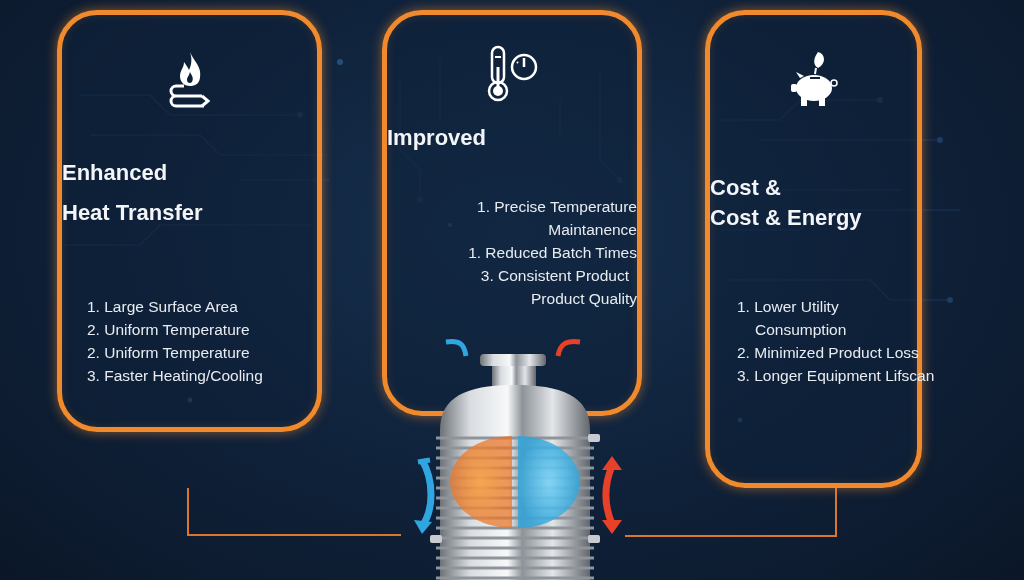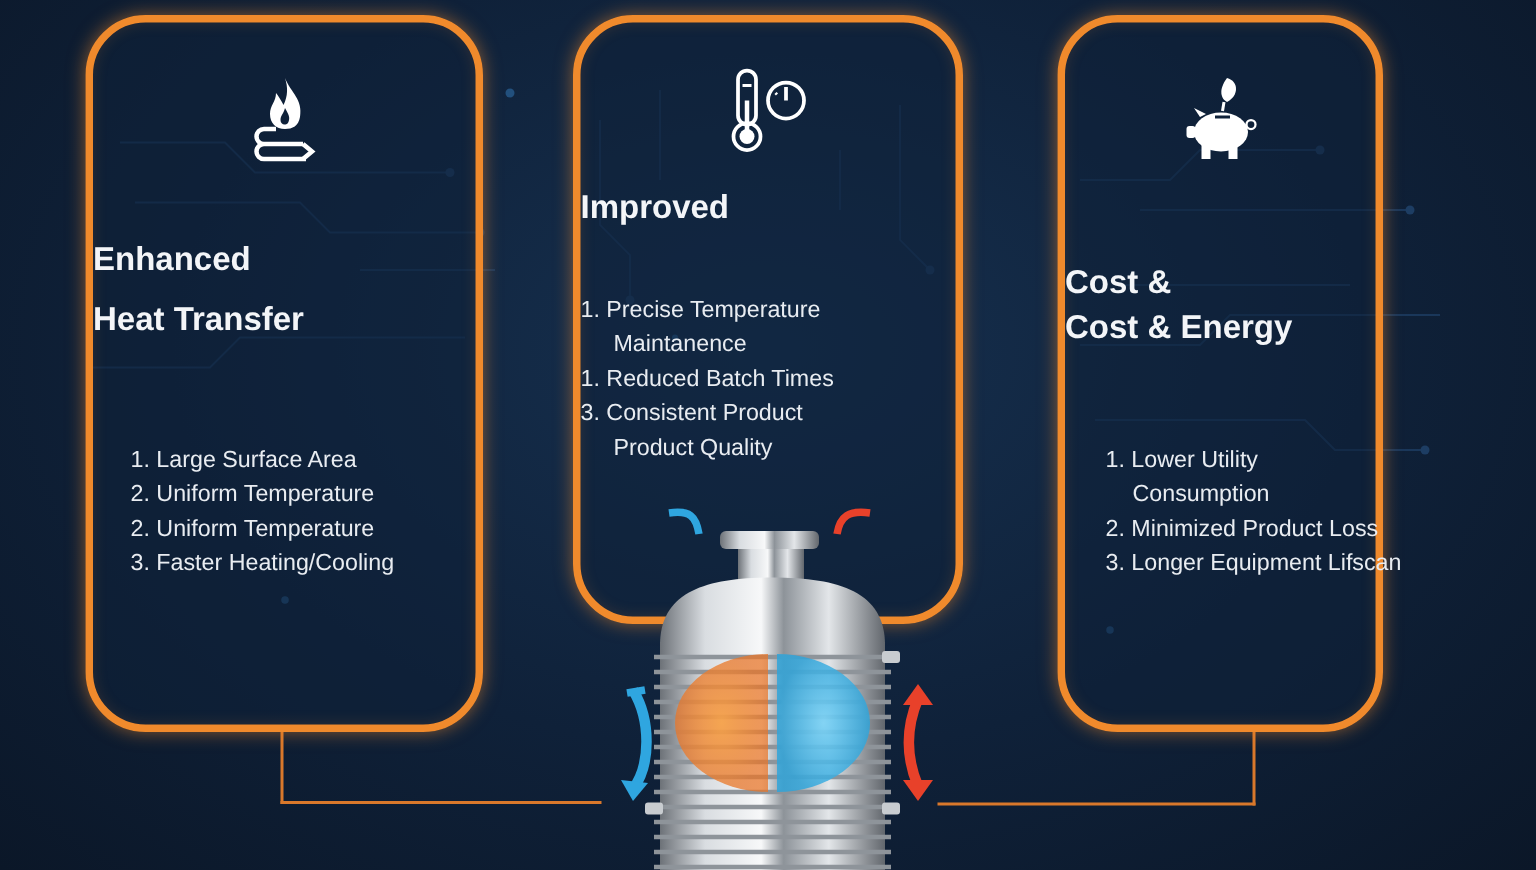--- a/index.html
+++ b/index.html
@@ -9,21 +9,21 @@
     font-family: "Liberation Sans", sans-serif;
     color: #f2f4f7;
   }
   .circuit { position: absolute; inset: 0; pointer-events: none; }
   .card {
     position: absolute; box-sizing: border-box;
     border: 5px solid #f08a2c; border-radius: 40px;
     background: rgba(14, 33, 57, 0.55);
     box-shadow: 0 0 12px rgba(240,138,44,0.55), inset 0 0 10px rgba(240,138,44,0.15);
   }
-  #card-left { left: 57px; top: 10px; width: 265px; height: 478px; }
+  #card-left { left: 57px; top: 10px; width: 265px; height: 422px; }
   #card-mid { left: 382px; top: 10px; width: 260px; height: 406px; }
   #card-right { left: 705px; top: 10px; width: 217px; height: 478px; }
   .icon { position: absolute; left: 50%; transform: translateX(-50%); }
   .title {
     position: absolute; left: 0; right: 0; 
     font-weight: bold; font-size: 22px; line-height: 36px; color: #f3f5f8;
   }
   .list { position: absolute; font-size: 15.5px; line-height: 23px; color: #e8ecf1; }
   .list div { white-space: nowrap; }
   .line { position: absolute; background: #d9782b; }
@@ -96,21 +96,21 @@
     <circle cx="14" cy="46" r="5" fill="#ffffff"></circle>
     <line x1="14" y1="22" x2="14" y2="42" stroke="#ffffff" stroke-width="3"></line>
     <line x1="11" y1="12" x2="17" y2="12" stroke="#ffffff" stroke-width="2"></line>
     <circle cx="40" cy="22" r="12" stroke="#ffffff" stroke-width="2.5" fill="none"></circle>
     <line x1="40" y1="22" x2="40" y2="13" stroke="#ffffff" stroke-width="2.5"></line>
     <line x1="33" y1="17" x2="34" y2="18" stroke="#ffffff" stroke-width="2"></line>
   </svg>
   <div class="title" style="top:105px;">
     <div>Improved</div>
   </div>
-  <div class="list" style="left:0;right:0;top:180px;text-align:left;">
+  <div class="list" style="left:0;right:0;top:180px;text-align:right;">
     <div>1. Precise Temperature</div>
     <div style="padding-left:22px">Maintanence</div>
     <div>1. Reduced Batch Times</div>
     <div style="padding-right:8px">3. Consistent Product</div>
     <div style="padding-left:22px">Product Quality</div>
   </div>
 </div>
 
 <div class="card" id="card-right">
   <svg class="icon" style="top:35px" width="52" height="60" viewBox="0 0 52 60">

